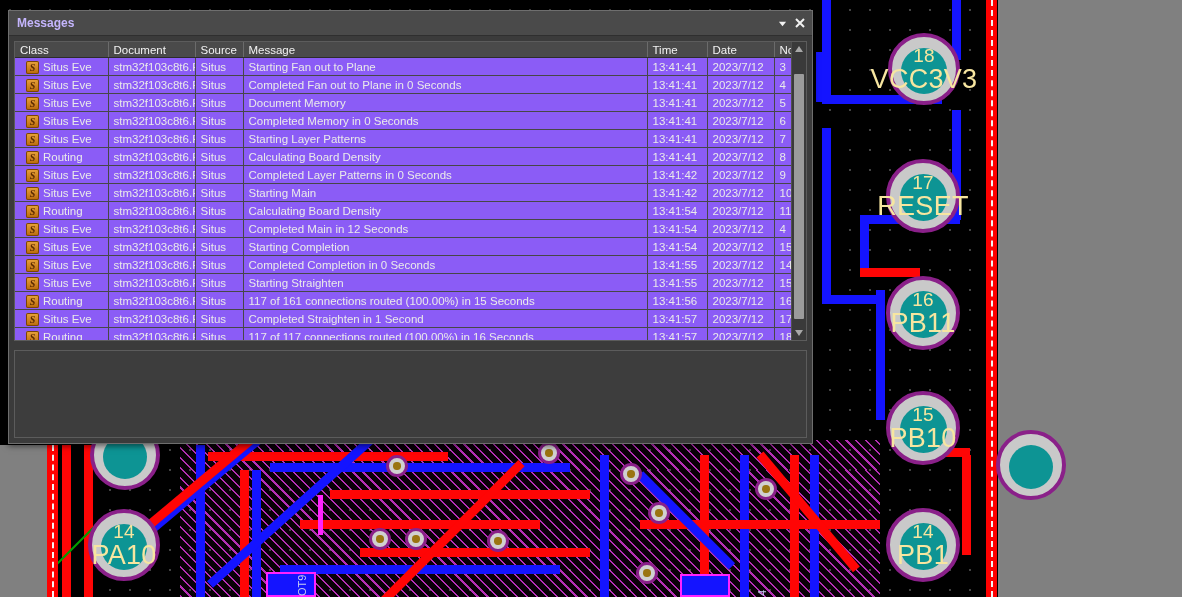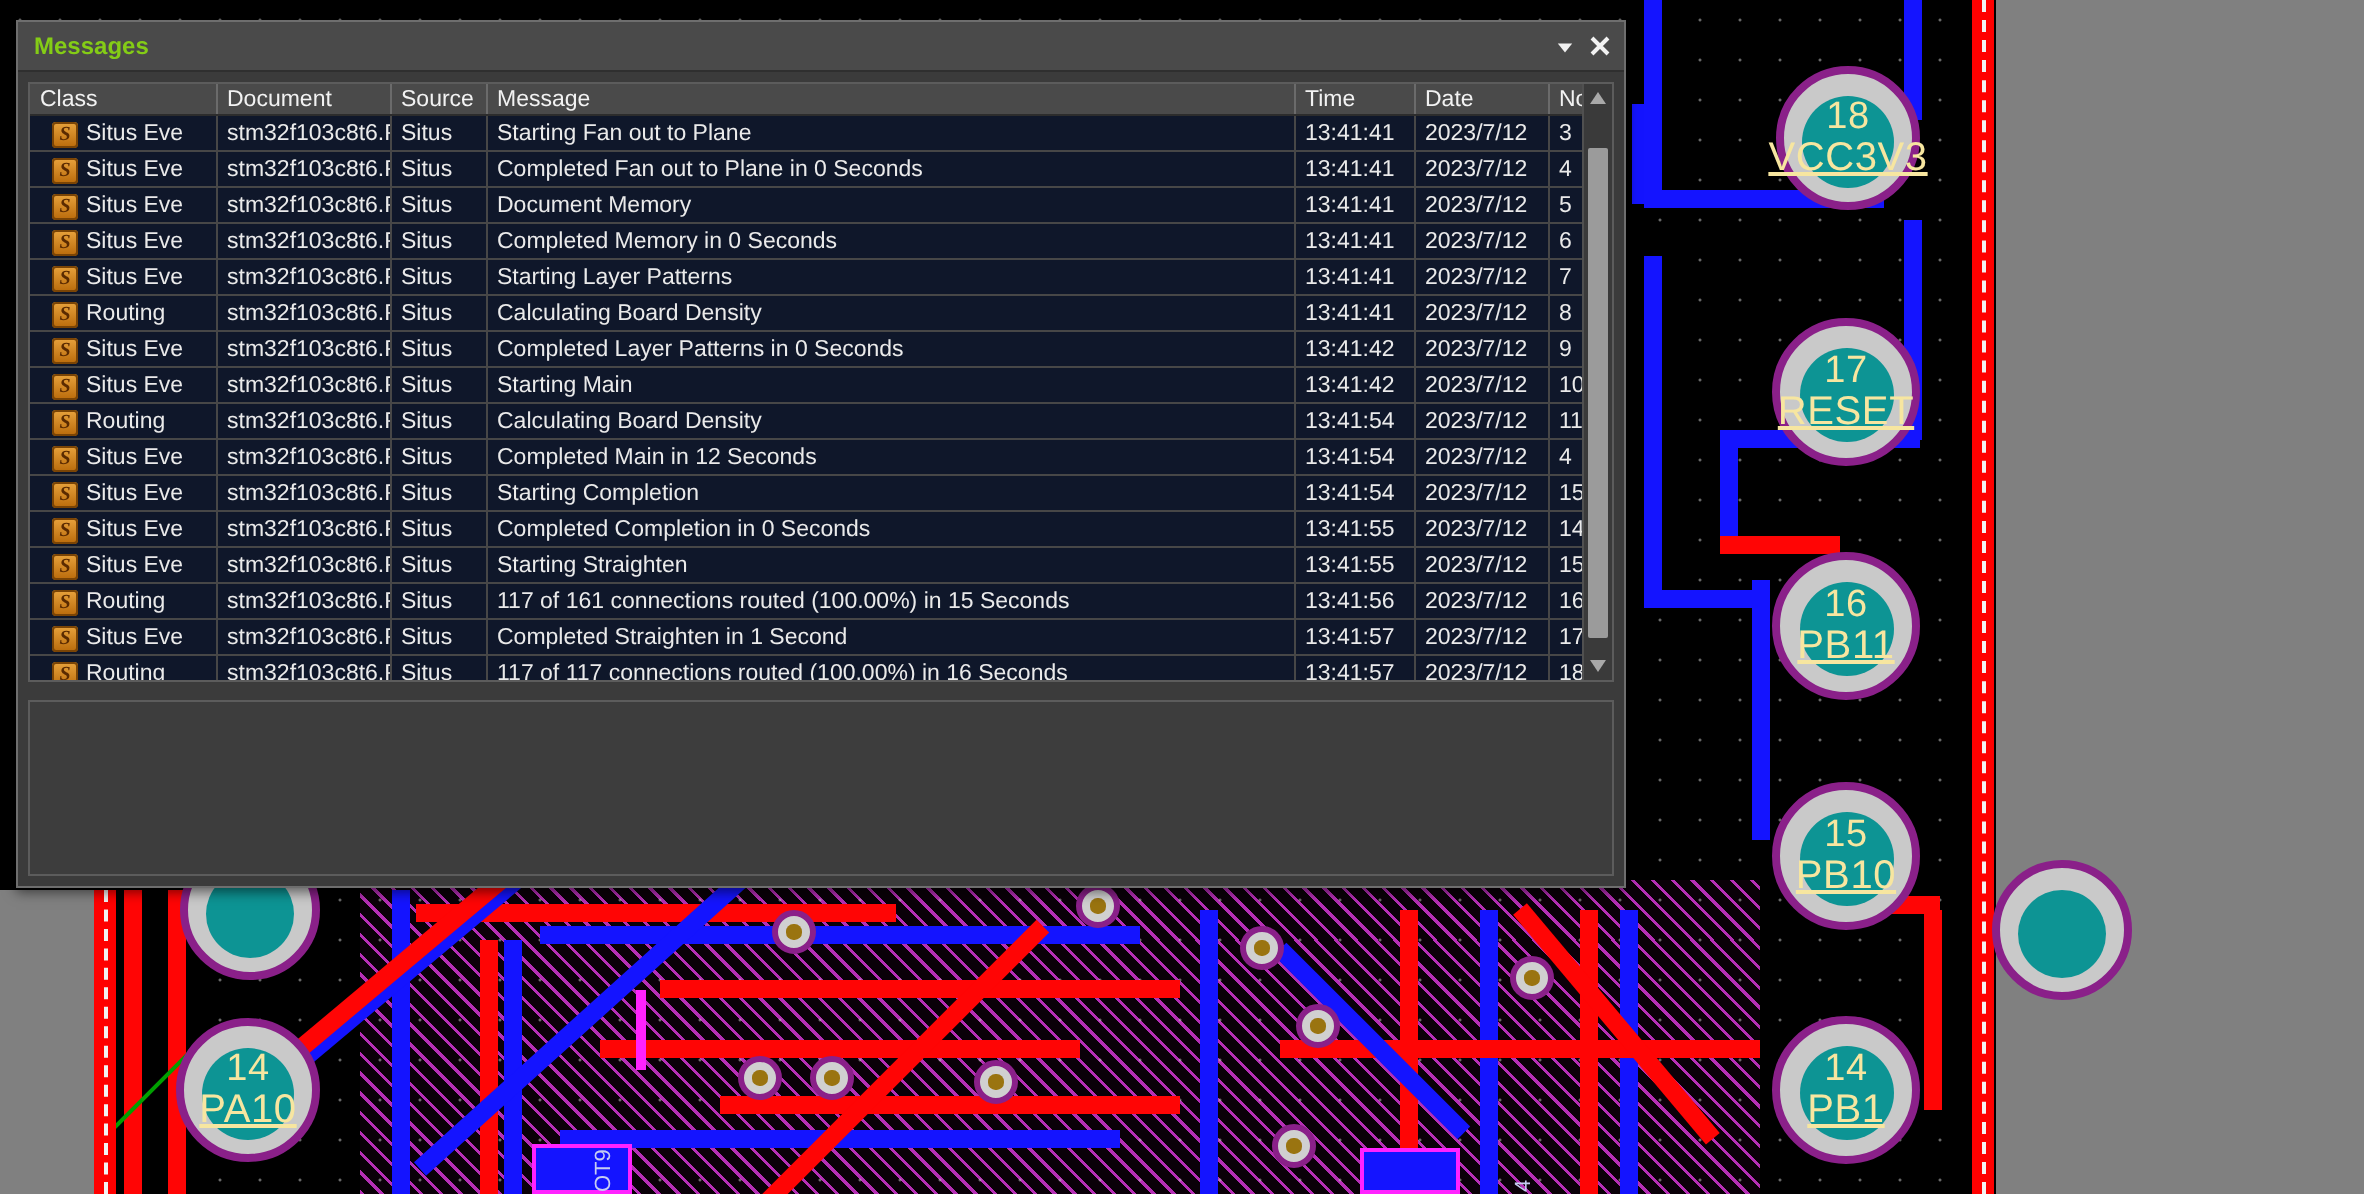--- a/index.html
+++ b/index.html
@@ -89,21 +89,21 @@
     position: relative;
     color: #f7e6a0;
     font-family: "Liberation Sans", sans-serif;
     line-height: 1.0;
     text-align: center;
     z-index: 3;
     white-space: nowrap;
     letter-spacing: 0.3px;
   }
   .pad-net .num  { font-size: 19px; }
-  .pad-net .name { font-size: 20px; margin-top: 1px; text-decoration: underline; }
+  .pad-net .name { font-size: 27px; margin-top: 1px; }
 
   
   .via {
     position: absolute;
     border-radius: 50%;
     background: #d0d0d0;
     border: 3px solid #8a2089;
     box-sizing: border-box;
     display: flex; align-items: center; justify-content: center;
   }
@@ -141,21 +141,21 @@
   }
   .panel-titlebar {
     height: 24px;
     background: #4a4a4a;
     border-bottom: 1px solid #2f2f2f;
     display: flex; align-items: center;
     padding: 0 4px 0 8px;
     flex: 0 0 auto;
   }
   .panel-title {
-    color: #84cc16;
+    color: #c4b5fd;
     font-size: 12px;
     font-weight: bold;
     flex: 1 1 auto;
   }
   .tb-btn {
     width: 16px; height: 16px;
     display: flex; align-items: center; justify-content: center;
     color: #f2f2f2;
     font-size: 11px;
     margin-left: 2px;
@@ -165,21 +165,21 @@
   .panel-body {
     flex: 1 1 auto;
     padding: 5px 5px 5px 5px;
     display: flex; flex-direction: column;
     background: #3b3b3b;
     box-sizing: border-box;
   }
 
   .grid-wrap {
     border: 1px solid #5c5c5c;
-    background: #0f172a;
+    background: #8b5cf6;
     display: flex;
     height: 300px;
     box-sizing: border-box;
   }
   .grid-main { flex: 1 1 auto; overflow: hidden; }
 
   table.msg-grid {
     border-collapse: collapse;
     width: 100%;
     table-layout: fixed;

